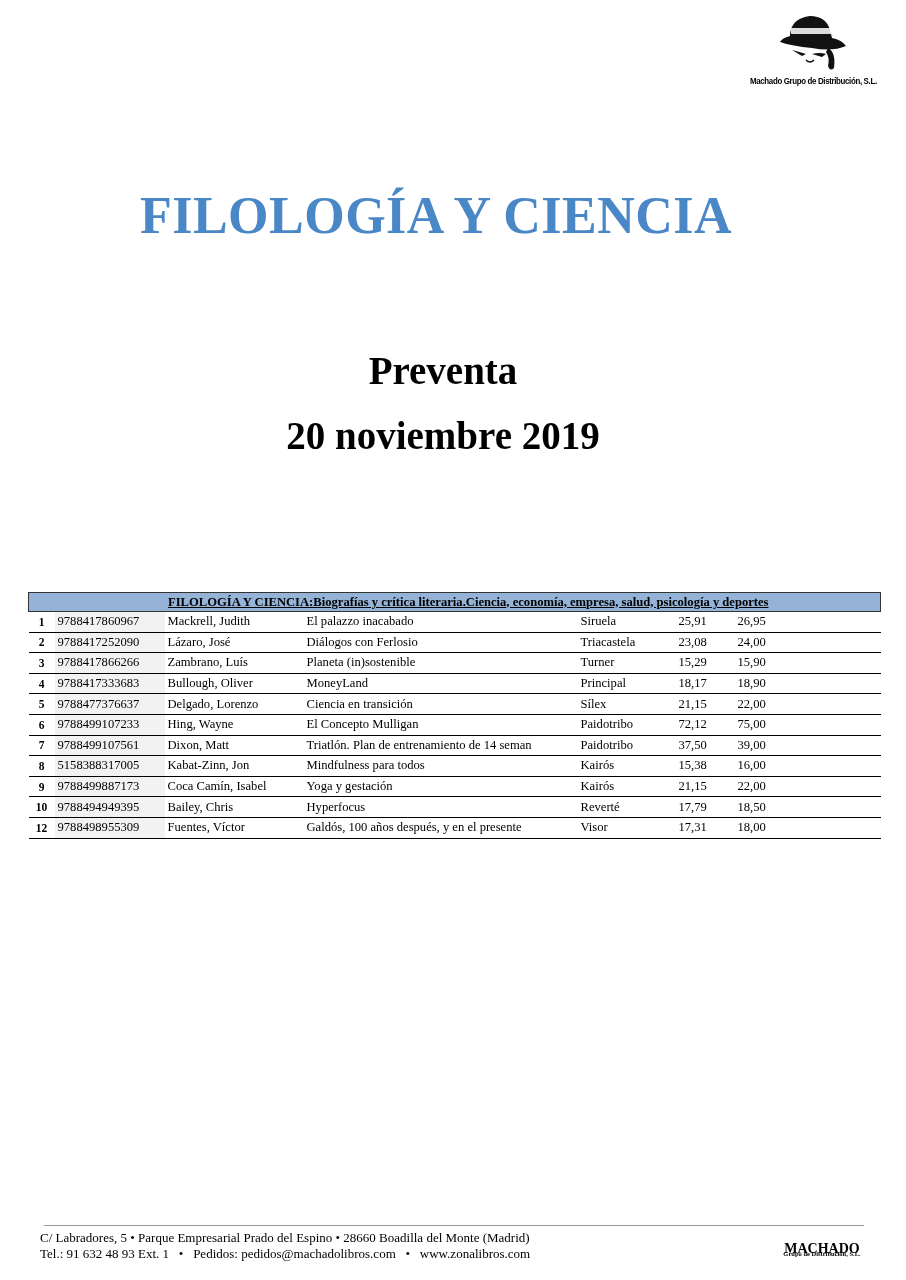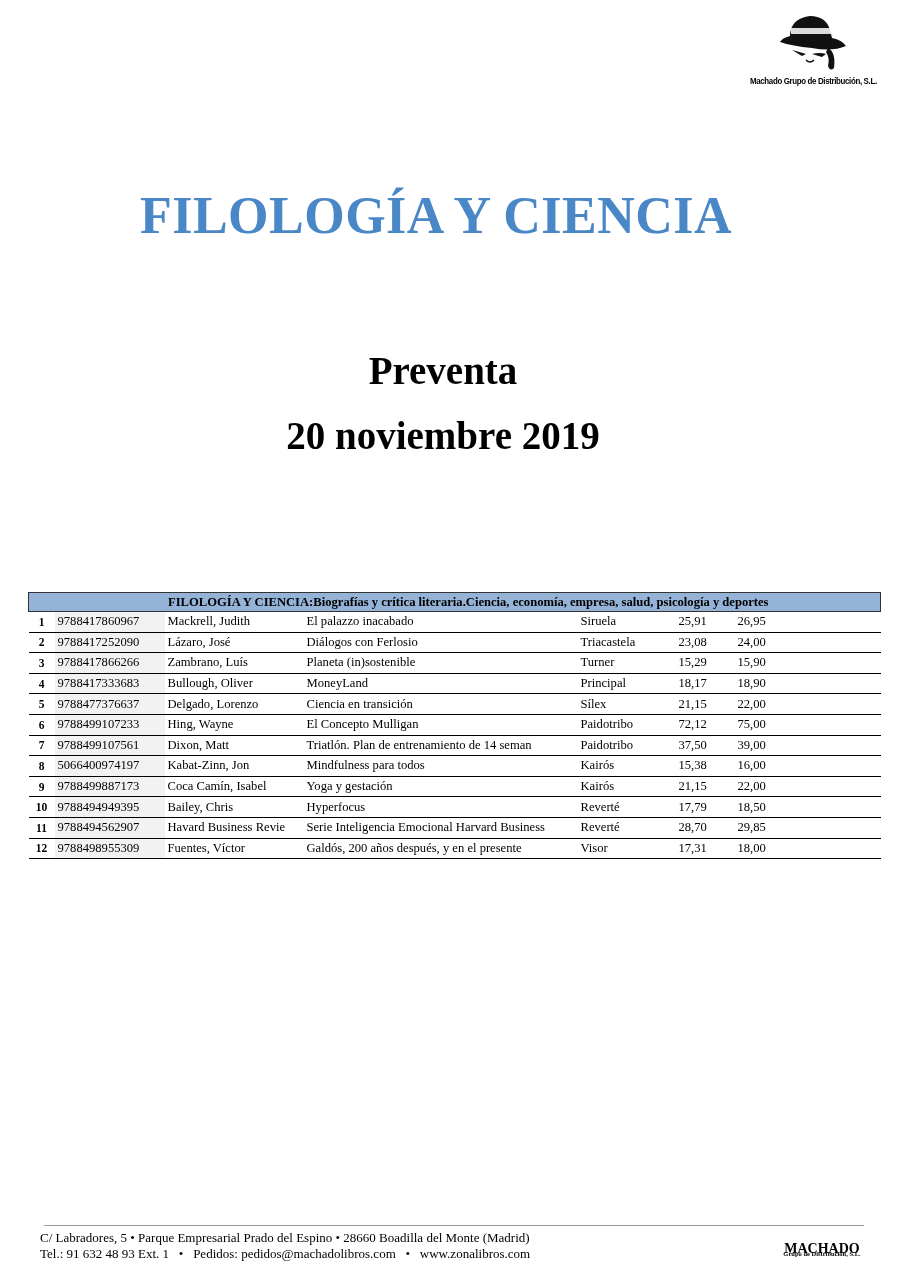--- a/index.html
+++ b/index.html
@@ -37,21 +37,21 @@
   }
   table.books {
     position: absolute; left: 28px; top: 592px; width: 852px;
     border-collapse: collapse; table-layout: fixed;
     font-family: "Liberation Serif", serif; font-size: 12.6px;
   }
   table.books th {
     background: #95b3d7; border: 1.5px solid #333; height: 18px; padding: 0;
     font-weight: bold; text-align: left; white-space: nowrap; font-size: 12.6px;
   }
-  table.books th span { padding-left: 139px; }
+  table.books th span { padding-left: 139px; text-decoration: underline; }
   table.books td {
     height: 19.6px; padding: 0 0 0 3px; border-bottom: 1.2px solid #000;
     white-space: nowrap; overflow: hidden;
   }
   td.num { font-weight: bold; text-align: center; padding-left: 0 !important; font-size: 11.5px; }
   td.isbn { background: #f2f2f2; }
   td.title-cell { overflow: visible; }
   td.price { text-align: left; padding-right: 8px !important; }
   td.pvp { text-align: left; padding-left: 12px !important; }
   .footer-line {
@@ -165,21 +165,21 @@
         <td class="num">7</td>
         <td class="isbn">9788499107561</td>
         <td class="author">Dixon, Matt</td>
         <td class="title-cell">Triatlón. Plan de entrenamiento de 14 seman</td>
         <td class="pub">Paidotribo</td>
         <td class="price">37,50</td>
         <td class="pvp">39,00</td>
       </tr>
       <tr>
         <td class="num">8</td>
-        <td class="isbn">5066400974197</td>
+        <td class="isbn">5158388317005</td>
         <td class="author">Kabat-Zinn, Jon</td>
         <td class="title-cell">Mindfulness para todos</td>
         <td class="pub">Kairós</td>
         <td class="price">15,38</td>
         <td class="pvp">16,00</td>
       </tr>
       <tr>
         <td class="num">9</td>
         <td class="isbn">9788499887173</td>
         <td class="author">Coca Camín, Isabel</td>
@@ -191,33 +191,24 @@
       <tr>
         <td class="num">10</td>
         <td class="isbn">9788494949395</td>
         <td class="author">Bailey, Chris</td>
         <td class="title-cell">Hyperfocus</td>
         <td class="pub">Reverté</td>
         <td class="price">17,79</td>
         <td class="pvp">18,50</td>
       </tr>
       <tr>
-        <td class="num">11</td>
-        <td class="isbn">9788494562907</td>
-        <td class="author">Havard Business Revie</td>
-        <td class="title-cell">Serie Inteligencia Emocional Harvard Business</td>
-        <td class="pub">Reverté</td>
-        <td class="price">28,70</td>
-        <td class="pvp">29,85</td>
-      </tr>
-      <tr>
         <td class="num">12</td>
         <td class="isbn">9788498955309</td>
         <td class="author">Fuentes, Víctor</td>
-        <td class="title-cell">Galdós, 200 años después, y en el presente</td>
+        <td class="title-cell">Galdós, 100 años después, y en el presente</td>
         <td class="pub">Visor</td>
         <td class="price">17,31</td>
         <td class="pvp">18,00</td>
       </tr>
     </tbody>
 </table>
 
 <div class="footer-line"></div>
 <div class="footer-addr">
   <div>C/ Labradores, 5 • Parque Empresarial Prado del Espino • 28660 Boadilla del Monte (Madrid)</div>

